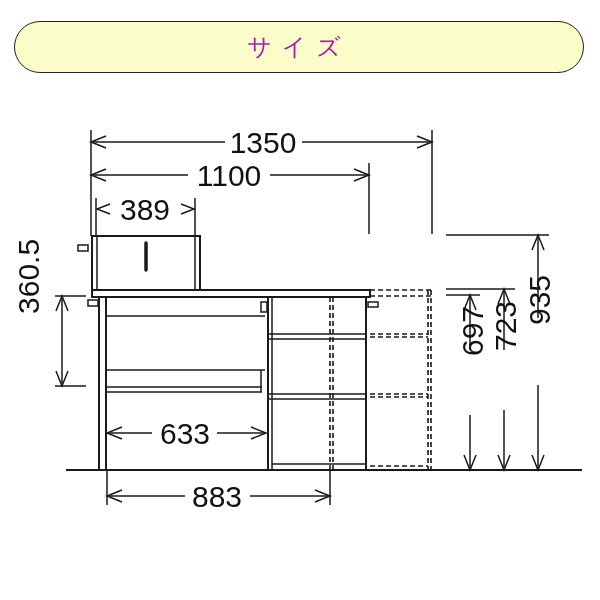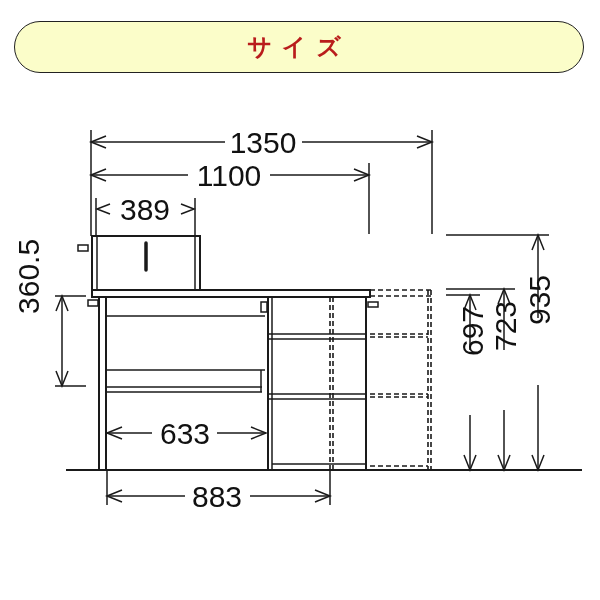--- a/index.html
+++ b/index.html
@@ -2,21 +2,21 @@
 <html><head>
   <meta charset="utf-8">
   <style>
     html, body { margin: 0; padding: 0; background: #ffffff; }
     body { width: 600px; height: 600px; position: relative; overflow: hidden; font-family: "DejaVu Sans", sans-serif; }
     .title-banner {
       position: absolute; left: 14px; top: 21px; width: 570px; height: 52px;
       box-sizing: border-box; border: 1.5px solid #222; border-radius: 26px;
       background: #fbfdc9; display: flex; align-items: center; justify-content: center;
     }
-    .title-text { font-family: "DejaVu Serif", serif; font-size: 24px; font-weight: bold; letter-spacing: 10px; color: #b91c1c; }
+    .title-text { font-family: "DejaVu Serif", serif; font-size: 24px; font-weight: normal; letter-spacing: 10px; color: #a21caf; }
     svg.drawing { position: absolute; left: 0; top: 0; }
     .ln { stroke: #1a1a1a; stroke-width: 2; fill: none; }
     .ln1 { stroke: #1a1a1a; stroke-width: 1.5; fill: none; }
     .dash { stroke: #1a1a1a; stroke-width: 1.6; fill: none; stroke-dasharray: 5 3; }
     .dim { stroke: #1a1a1a; stroke-width: 1.5; fill: none; }
     .arrow { stroke: #1a1a1a; stroke-width: 1.5; fill: none; }
     .dimtxt { font-family: "Liberation Sans", sans-serif; font-size: 30px; fill: #111; transform-box: fill-box; }
   </style>
 </head>
 <body>

